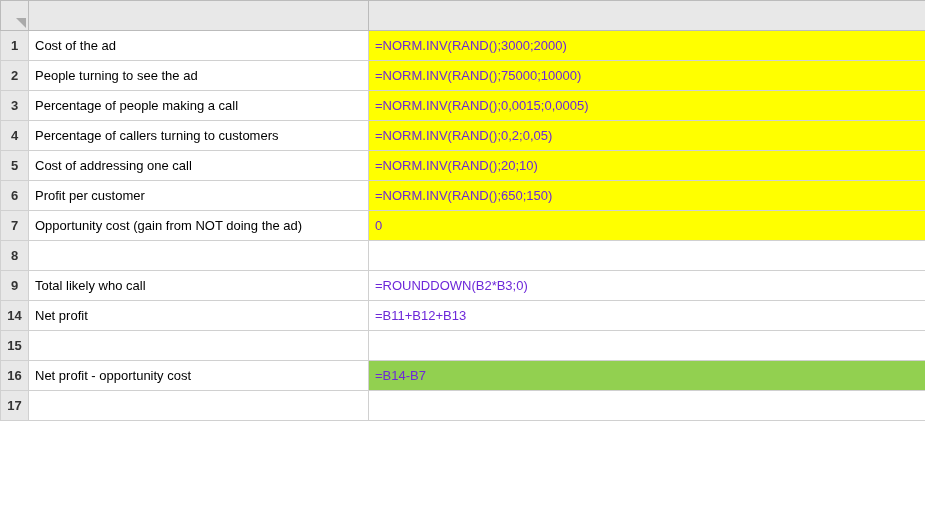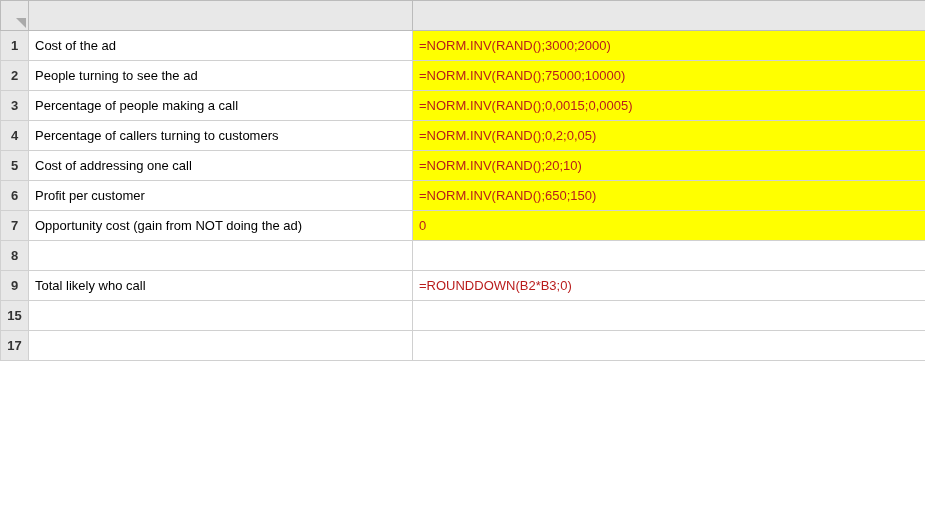--- a/index.html
+++ b/index.html
@@ -47,28 +47,28 @@
       background: #e8e8e8;
       text-align: center;
       font-weight: bold;
       color: #333;
       width: 28px;
       border: 1px solid #bbb;
     }
 
     
     .col-a {
-      width: 384px;
+      width: 340px;
       color: #000;
     }
 
     
     .col-b {
       width: 557px;
-      color: #b91c1c;
+      color: #6d28d9;
     }
 
     
     .yellow-bg {
       background-color: #ffff00;
     }
 
     
     .green-bg {
       background-color: #92d050;
@@ -148,24 +148,34 @@
       <tr class="empty-row">
         <td class="row-num">8</td>
         <td class="col-a"></td>
         <td class="col-b"></td>
       </tr>
       <tr>
         <td class="row-num">9</td>
         <td class="col-a">Total likely who call</td>
         <td class="col-b">=ROUNDDOWN(B2*B3;0)</td>
       </tr>
+      <tr>
+        <td class="row-num">14</td>
+        <td class="col-a">Net profit</td>
+        <td class="col-b">=B11+B12+B13</td>
+      </tr>
       <tr class="empty-row">
         <td class="row-num">15</td>
         <td class="col-a"></td>
         <td class="col-b"></td>
+      </tr>
+      <tr>
+        <td class="row-num">16</td>
+        <td class="col-a">Net profit - opportunity cost</td>
+        <td class="col-b green-bg">=B14-B7</td>
       </tr>
       <tr class="empty-row">
         <td class="row-num">17</td>
         <td class="col-a"></td>
         <td class="col-b"></td>
       </tr>
     </tbody>
 </table>
 
 </body></html>

